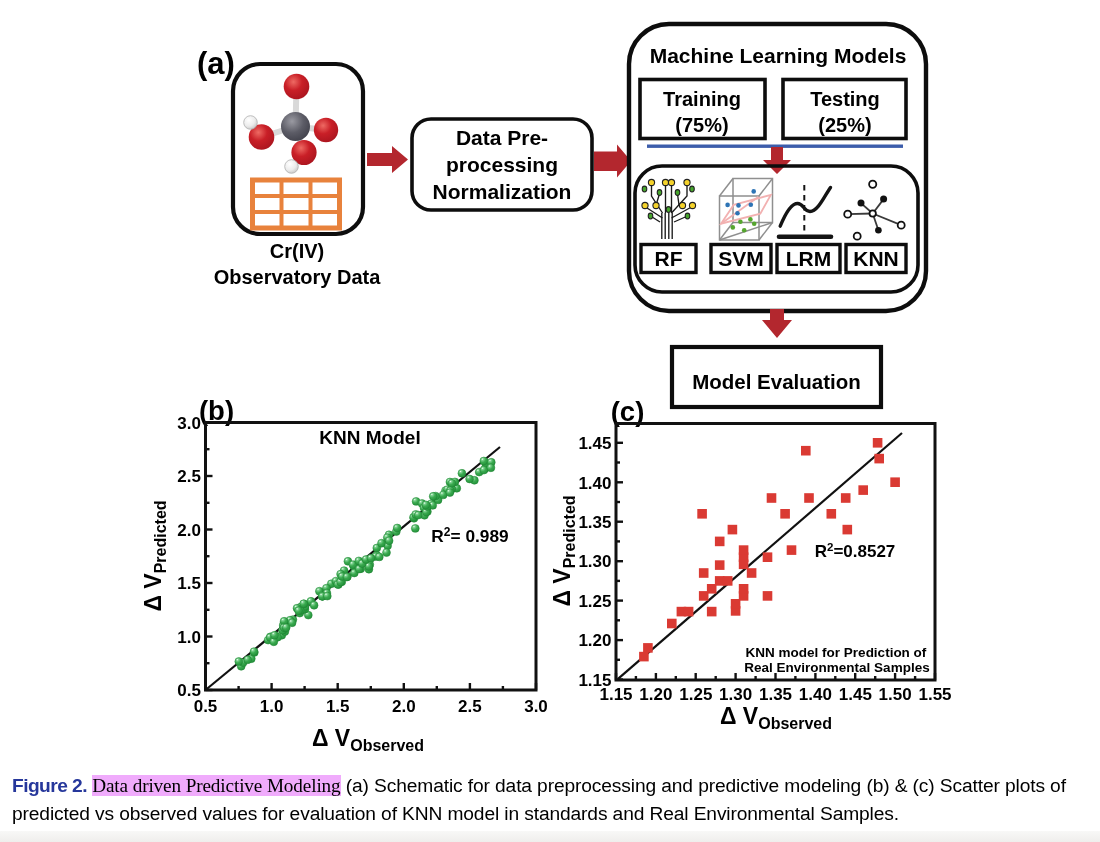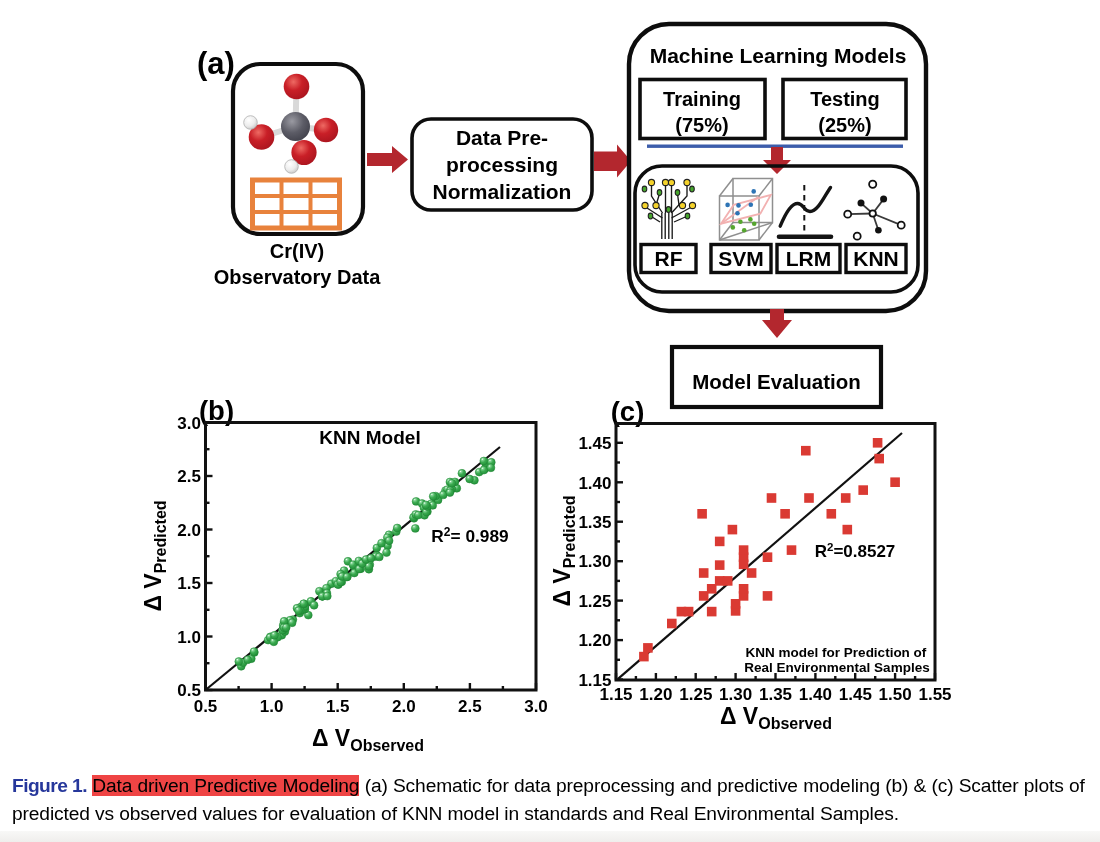--- a/index.html
+++ b/index.html
@@ -1,19 +1,19 @@
 <!DOCTYPE html>
 <html><head><meta charset="utf-8">
 <style>
 html,body{margin:0;padding:0;background:#ffffff;}
 #page{position:relative;width:1100px;height:842px;overflow:hidden;background:#ffffff;font-family:"Liberation Sans",sans-serif;}
 #fig{position:absolute;left:0;top:0;}
 #cap{position:absolute;left:12px;top:772px;width:1086px;font-size:19.2px;line-height:27.5px;color:#000;letter-spacing:-0.12px;}
 #cap .fg{color:#26379b;font-weight:bold;letter-spacing:-0.55px;}
-#cap .hl{background:#ef4444;}
+#cap .hl{background:#f0abfc;font-family:Liberation Serif, serif;}
 #strip{position:absolute;left:0;top:831px;width:1100px;height:11px;background:linear-gradient(#f8f8f7,#efeeec);}
 </style></head>
 <body>
 <div id="page">
 <svg id="fig" width="1100" height="772" viewBox="0 0 1100 772">
 <defs>
 <radialGradient id="gred" cx="0.38" cy="0.32" r="0.75">
 <stop offset="0" stop-color="#ee6a63"></stop>
           <stop offset="0.45" stop-color="#c91f27"></stop>
           <stop offset="1" stop-color="#a8141e"></stop>
@@ -432,14 +432,14 @@
 <text x="611.5" y="528.0" text-anchor="end">1.35</text>
 <text x="611.5" y="488.5" text-anchor="end">1.40</text>
 <text x="611.5" y="449.1" text-anchor="end">1.45</text>
 </g>
 <text x="855" y="557" text-anchor="middle" font-size="17" font-weight="bold">R<tspan font-size="11.5" dy="-6">2</tspan><tspan dy="6">=0.8527</tspan></text>
 <text x="836" y="656.5" text-anchor="middle" font-size="13.5" font-weight="bold">KNN model for Prediction of</text>
 <text x="837" y="672" text-anchor="middle" font-size="13.5" font-weight="bold">Real Environmental Samples</text>
 <text x="776" y="723.5" text-anchor="middle" font-size="23" font-weight="bold">Δ V<tspan font-size="16" dy="5">Observed</tspan></text>
 <text transform="translate(569.5,551) rotate(-90)" text-anchor="middle" font-size="23" font-weight="bold">Δ V<tspan font-size="16" dy="5">Predicted</tspan></text>
 </svg>
-<div id="cap"><span class="fg">Figure 1.</span> <span class="hl">Data driven Predictive Modeling</span> (a) Schematic for data preprocessing and predictive modeling (b) &amp; (c) Scatter plots of predicted vs observed values for evaluation of KNN model in standards and Real Environmental Samples.</div>
+<div id="cap"><span class="fg">Figure 2.</span> <span class="hl">Data driven Predictive Modeling</span> (a) Schematic for data preprocessing and predictive modeling (b) &amp; (c) Scatter plots of predicted vs observed values for evaluation of KNN model in standards and Real Environmental Samples.</div>
 <div id="strip"></div>
 </div>
 </body></html>

